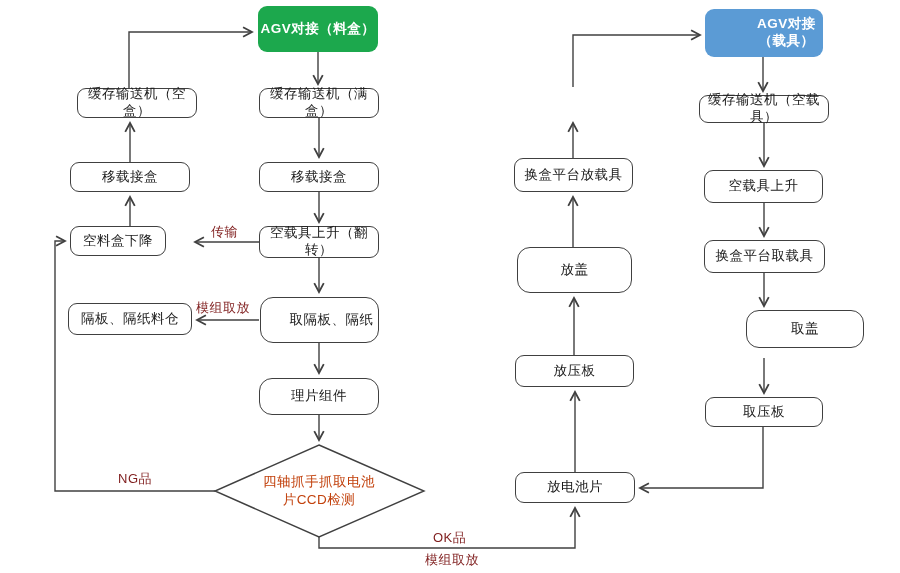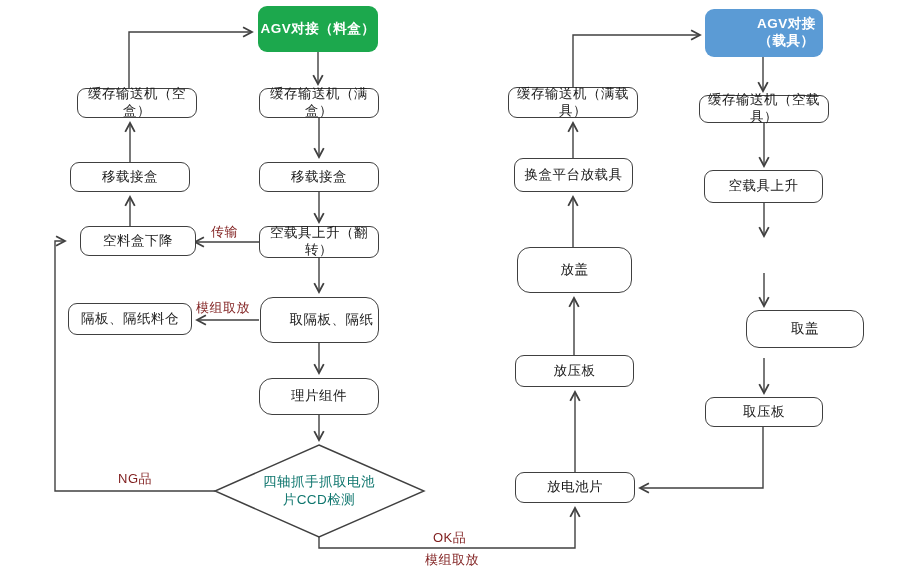--- a/index.html
+++ b/index.html
@@ -13,21 +13,21 @@
     background:#ffffff;border:1.4px solid #404040;border-radius:9px;
     display:flex;align-items:center;justify-content:center;text-align:center;
     font-size:13.5px;color:#1a1a1a;line-height:1.25;letter-spacing:.5px;
   }
   .node.tall{border-radius:13px;}
   .node.start{border:none;color:#ffffff;font-weight:600;}
   .node.start-green{background:#1CA84D;}
   .node.start-blue{background:#5B9BD5;padding-left:45px;}
   .diamond-label{
     position:absolute;z-index:1;display:flex;align-items:center;justify-content:center;
-    text-align:center;font-size:13.5px;color:#0f766e;line-height:1.35;letter-spacing:.5px;
+    text-align:center;font-size:13.5px;color:#c2410c;line-height:1.35;letter-spacing:.5px;
   }
   .elabel{
     position:absolute;z-index:2;font-size:13px;color:#7f1d1d;letter-spacing:.5px;white-space:nowrap;
   }
 </style>
 </head>
 <body>
 
 <div id="canvas">
 
@@ -64,38 +64,38 @@
       <path d="M763,427 L763,488 L640,488" marker-end="url(#arr)"></path>
     </g>
     <polygon points="319,445 424,491 319,537 215,491" fill="#ffffff" stroke="#404040" stroke-width="1.4"></polygon>
   </svg>
 
   <div class="node start start-green" style="left:258px;top:6px;width:120px;height:46px;">AGV对接（料盒）</div>
   <div class="node start start-blue" style="left:705px;top:9px;width:118px;height:48px;">AGV对接（载具）</div>
 
   <div class="node" style="left:77px;top:88px;width:120px;height:30px;">缓存输送机（空盒）</div>
   <div class="node" style="left:70px;top:162px;width:120px;height:30px;">移载接盒</div>
-  <div class="node" style="left:80px;top:226px;width:116px;height:30px;">空料盒下降</div>
+  <div class="node" style="left:70px;top:226px;width:96px;height:30px;">空料盒下降</div>
   <div class="node" style="left:68px;top:303px;width:124px;height:32px;">隔板、隔纸料仓</div>
 
   <div class="node" style="left:259px;top:88px;width:120px;height:30px;">缓存输送机（满盒）</div>
   <div class="node" style="left:259px;top:162px;width:120px;height:30px;">移载接盒</div>
   <div class="node" style="left:259px;top:226px;width:120px;height:32px;">空载具上升（翻转）</div>
   <div class="node tall" style="left:260px;top:297px;width:119px;height:46px;padding-left:24px;">取隔板、隔纸</div>
   <div class="node tall" style="left:259px;top:378px;width:120px;height:37px;">理片组件</div>
   <div class="diamond-label" style="left:257px;top:461px;width:124px;height:60px;">四轴抓手抓取电池片CCD检测</div>
 
-  <div class="node" style="left:508px;top:87px;width:130px;height:31px;">缓存输送机（满载具）</div>
   <div class="node" style="left:514px;top:158px;width:119px;height:34px;">换盒平台放载具</div>
   <div class="node tall" style="left:517px;top:247px;width:115px;height:46px;">放盖</div>
   <div class="node" style="left:515px;top:355px;width:119px;height:32px;">放压板</div>
   <div class="node" style="left:515px;top:472px;width:120px;height:31px;">放电池片</div>
 
   <div class="node" style="left:699px;top:95px;width:130px;height:28px;">缓存输送机（空载具）</div>
   <div class="node" style="left:704px;top:170px;width:119px;height:33px;">空载具上升</div>
+  <div class="node" style="left:704px;top:240px;width:121px;height:33px;">换盒平台取载具</div>
   <div class="node tall" style="left:746px;top:310px;width:118px;height:38px;">取盖</div>
   <div class="node" style="left:705px;top:397px;width:118px;height:30px;">取压板</div>
 
   <div class="elabel" style="left:211px;top:223px;">传输</div>
   <div class="elabel" style="left:196px;top:299px;">模组取放</div>
   <div class="elabel" style="left:118px;top:470px;">NG品</div>
   <div class="elabel" style="left:433px;top:529px;">OK品</div>
   <div class="elabel" style="left:425px;top:551px;">模组取放</div>
 
 </div>

